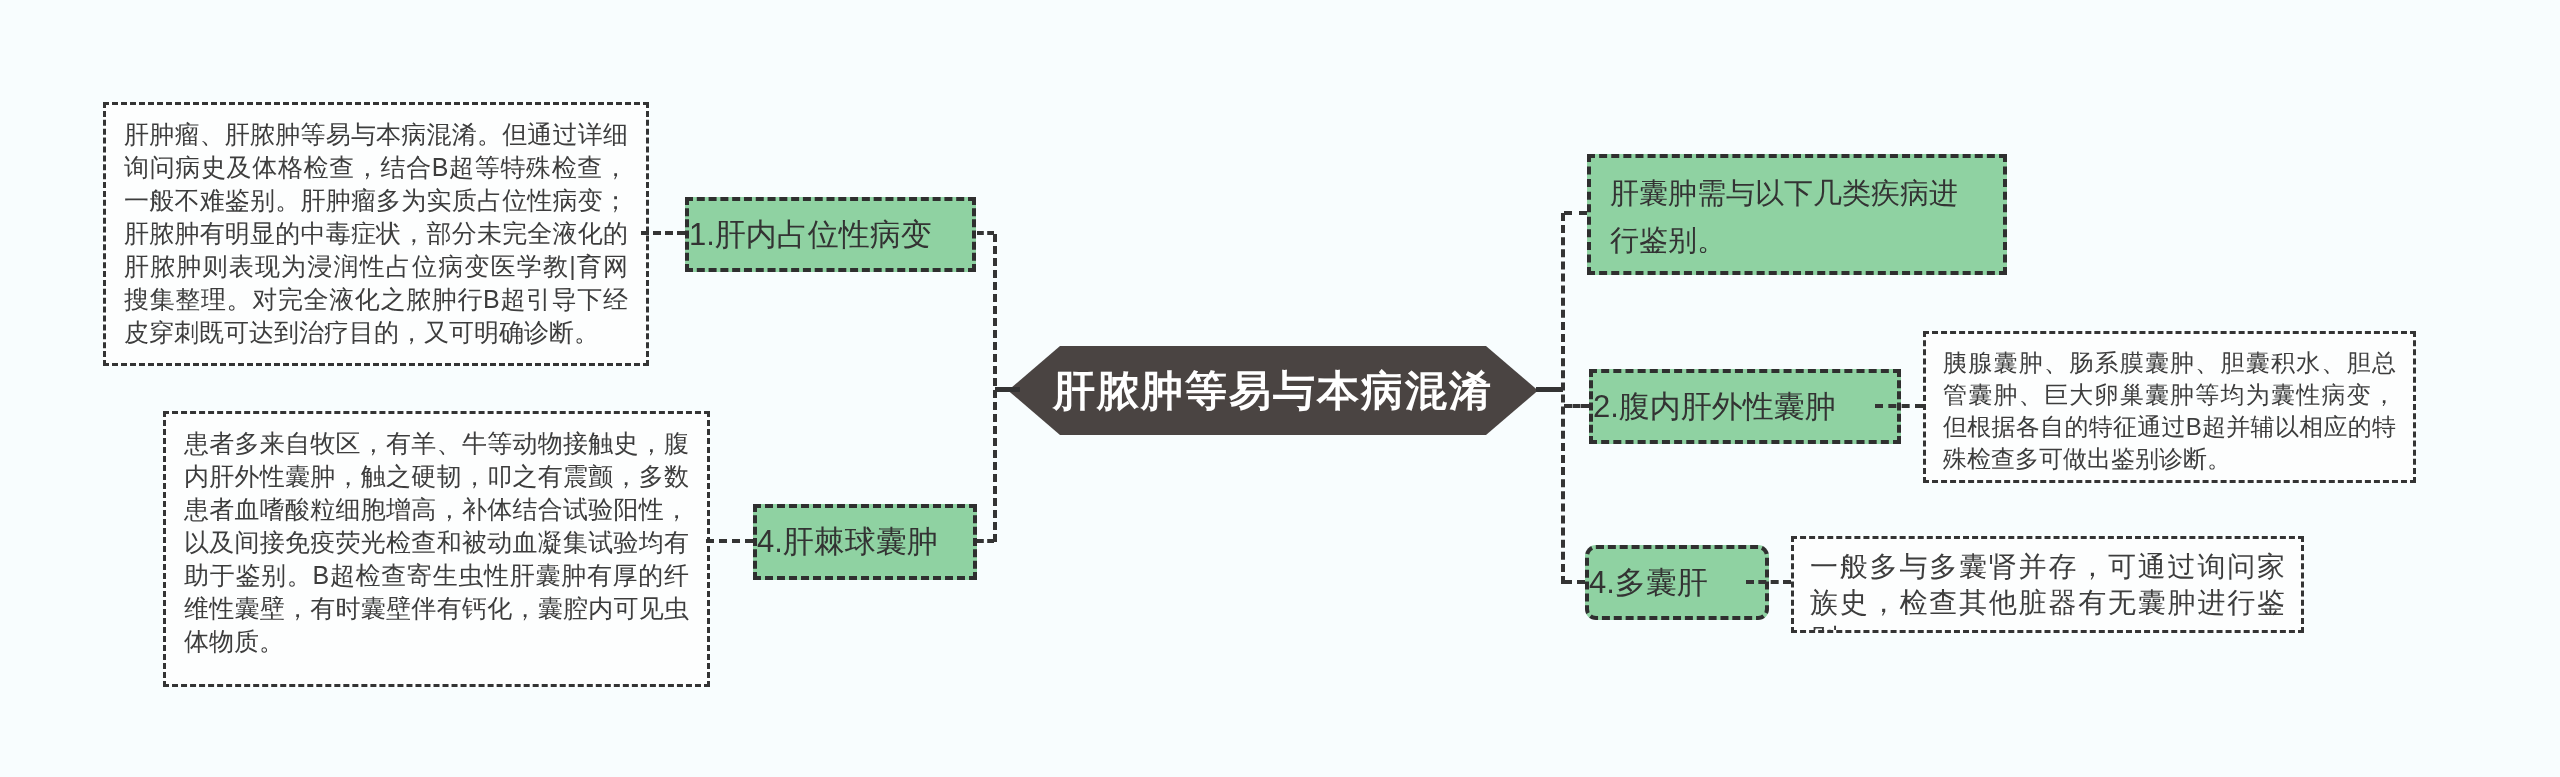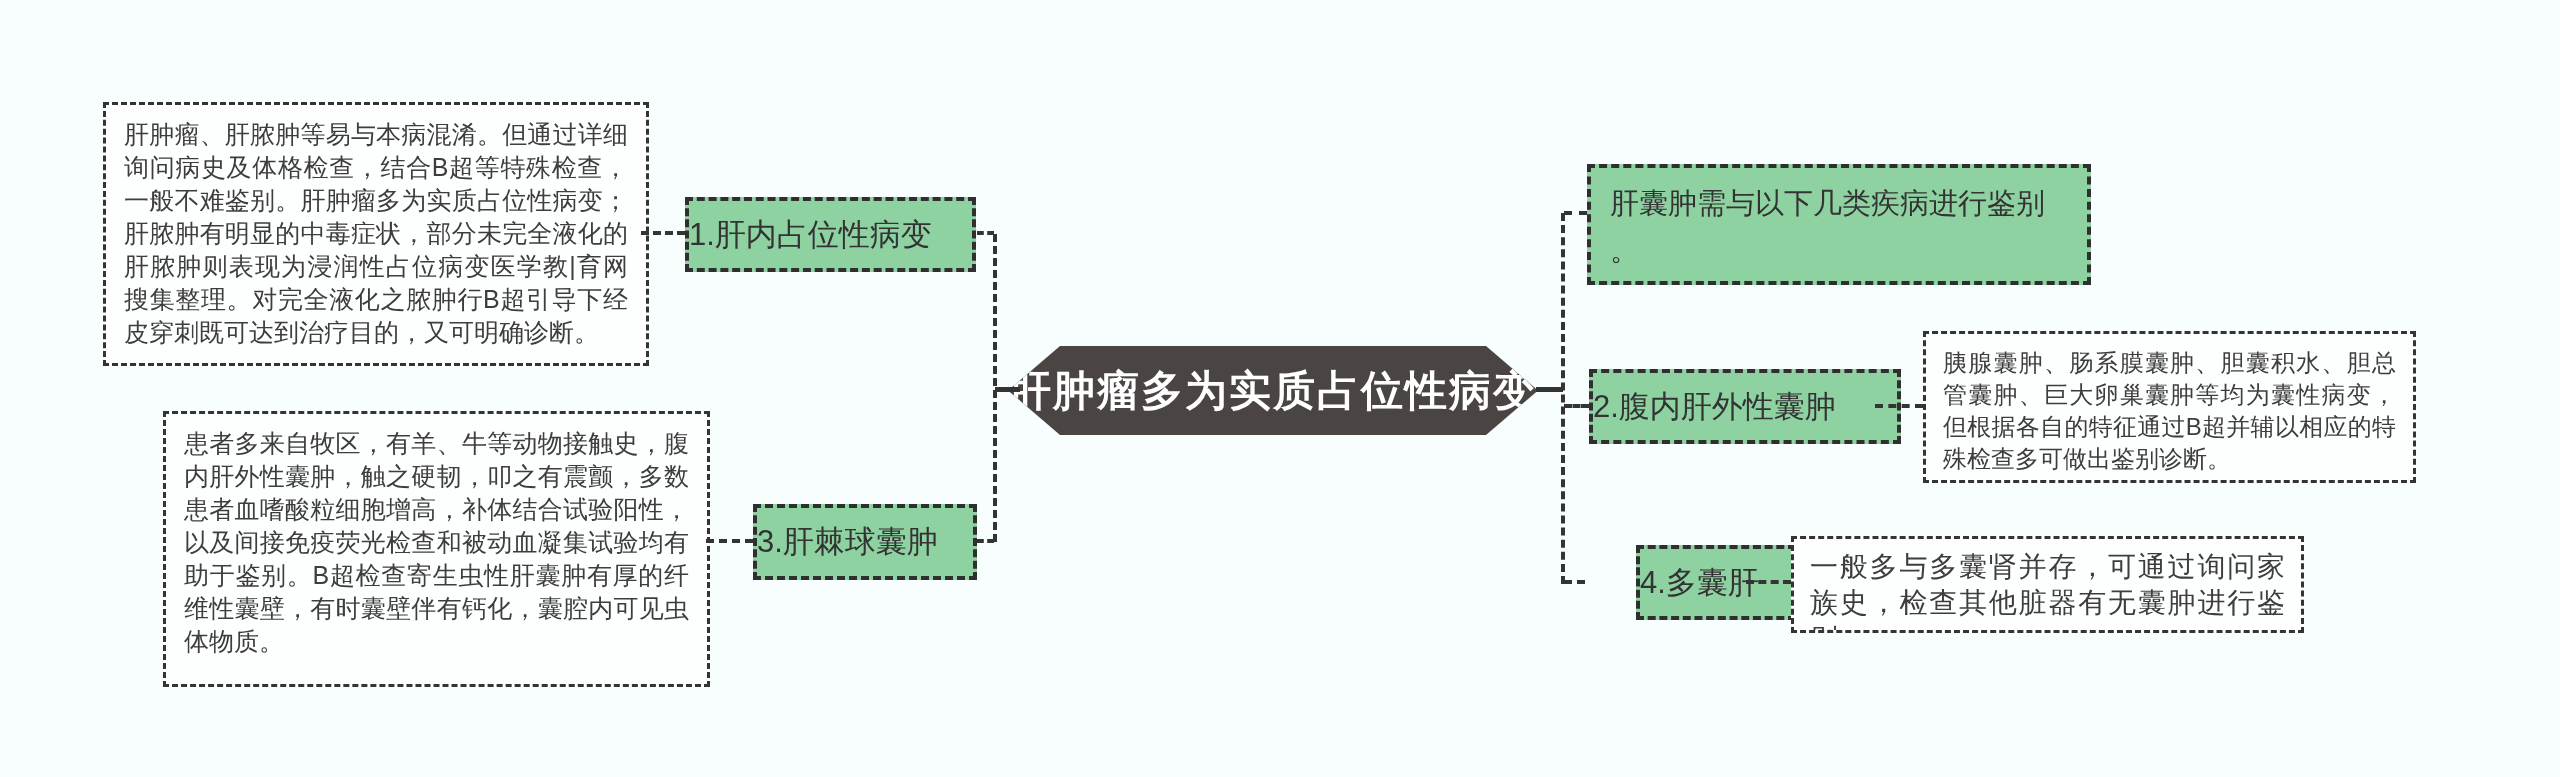--- a/index.html
+++ b/index.html
@@ -83,34 +83,34 @@
 
   <div class="note-box" style="left:103px; top:102px; width:546px; height:264px;">肝肿瘤、肝脓肿等易与本病混淆。但通过详细询问病史及体格检查，结合B超等特殊检查，一般不难鉴别。肝肿瘤多为实质占位性病变；肝脓肿有明显的中毒症状，部分未完全液化的肝脓肿则表现为浸润性占位病变医学教|育网搜集整理。对完全液化之脓肿行B超引导下经皮穿刺既可达到治疗目的，又可明确诊断。</div>
 
   <div class="note-box" style="left:163px; top:411px; width:547px; height:276px;">患者多来自牧区，有羊、牛等动物接触史，腹内肝外性囊肿，触之硬韧，叩之有震颤，多数患者血嗜酸粒细胞增高，补体结合试验阳性，以及间接免疫荧光检查和被动血凝集试验均有助于鉴别。B超检查寄生虫性肝囊肿有厚的纤维性囊壁，有时囊壁伴有钙化，囊腔内可见虫体物质。</div>
 
   <div class="topic-node" style="left:685px; top:197px; width:291px; height:75px;">
     <span>1.肝内占位性病变</span>
   </div>
 
   <div class="topic-node" style="left:753px; top:504px; width:224px; height:76px;">
-    <span>3.肝棘球囊肿</span>
+    <span>4.肝棘球囊肿</span>
   </div>
 
   <div class="center-node">
-    <span class="label">肝肿瘤多为实质占位性病变</span>
+    <span class="label">肝脓肿等易与本病混淆</span>
   </div>
 
-  <div class="topic-box" style="left:1587px; top:154px; width:504px; height:121px;margin-top:10px;">肝囊肿需与以下几类疾病进行鉴别。</div>
+  <div class="topic-box" style="left:1587px; top:154px; width:420px; height:121px;">肝囊肿需与以下几类疾病进行鉴别。</div>
 
   <div class="topic-node" style="left:1589px; top:369px; width:312px; height:75px;">
     <span>2.腹内肝外性囊肿</span>
   </div>
 
-  <div class="topic-node" style="left:1636px; top:545px; width:160px; height:75px;">
+  <div class="topic-node" style="left:1585px; top:545px; width:184px; height:75px;border-radius:11px;">
     <span>4.多囊肝</span>
   </div>
 
   <div class="note-box" style="left:1923px; top:331px; width:493px; height:152px; font-size:24px; line-height:32px; padding:13px 17px;">胰腺囊肿、肠系膜囊肿、胆囊积水、胆总管囊肿、巨大卵巢囊肿等均为囊性病变，但根据各自的特征通过B超并辅以相应的特殊检查多可做出鉴别诊断。</div>
 
   <div class="note-box" style="left:1791px; top:536px; width:513px; height:97px; font-size:28px; line-height:36px; padding:10px 16px;">一般多与多囊肾并存，可通过询问家族史，检查其他脏器有无囊肿进行鉴别。</div>
 
   <div class="dash-h" style="left:641px; top:231px; width:44px;"></div>
   <div class="dash-h" style="left:977px; top:231px; width:17px;"></div>
   <div class="dash-v" style="left:993px; top:234px; height:308px;"></div>

